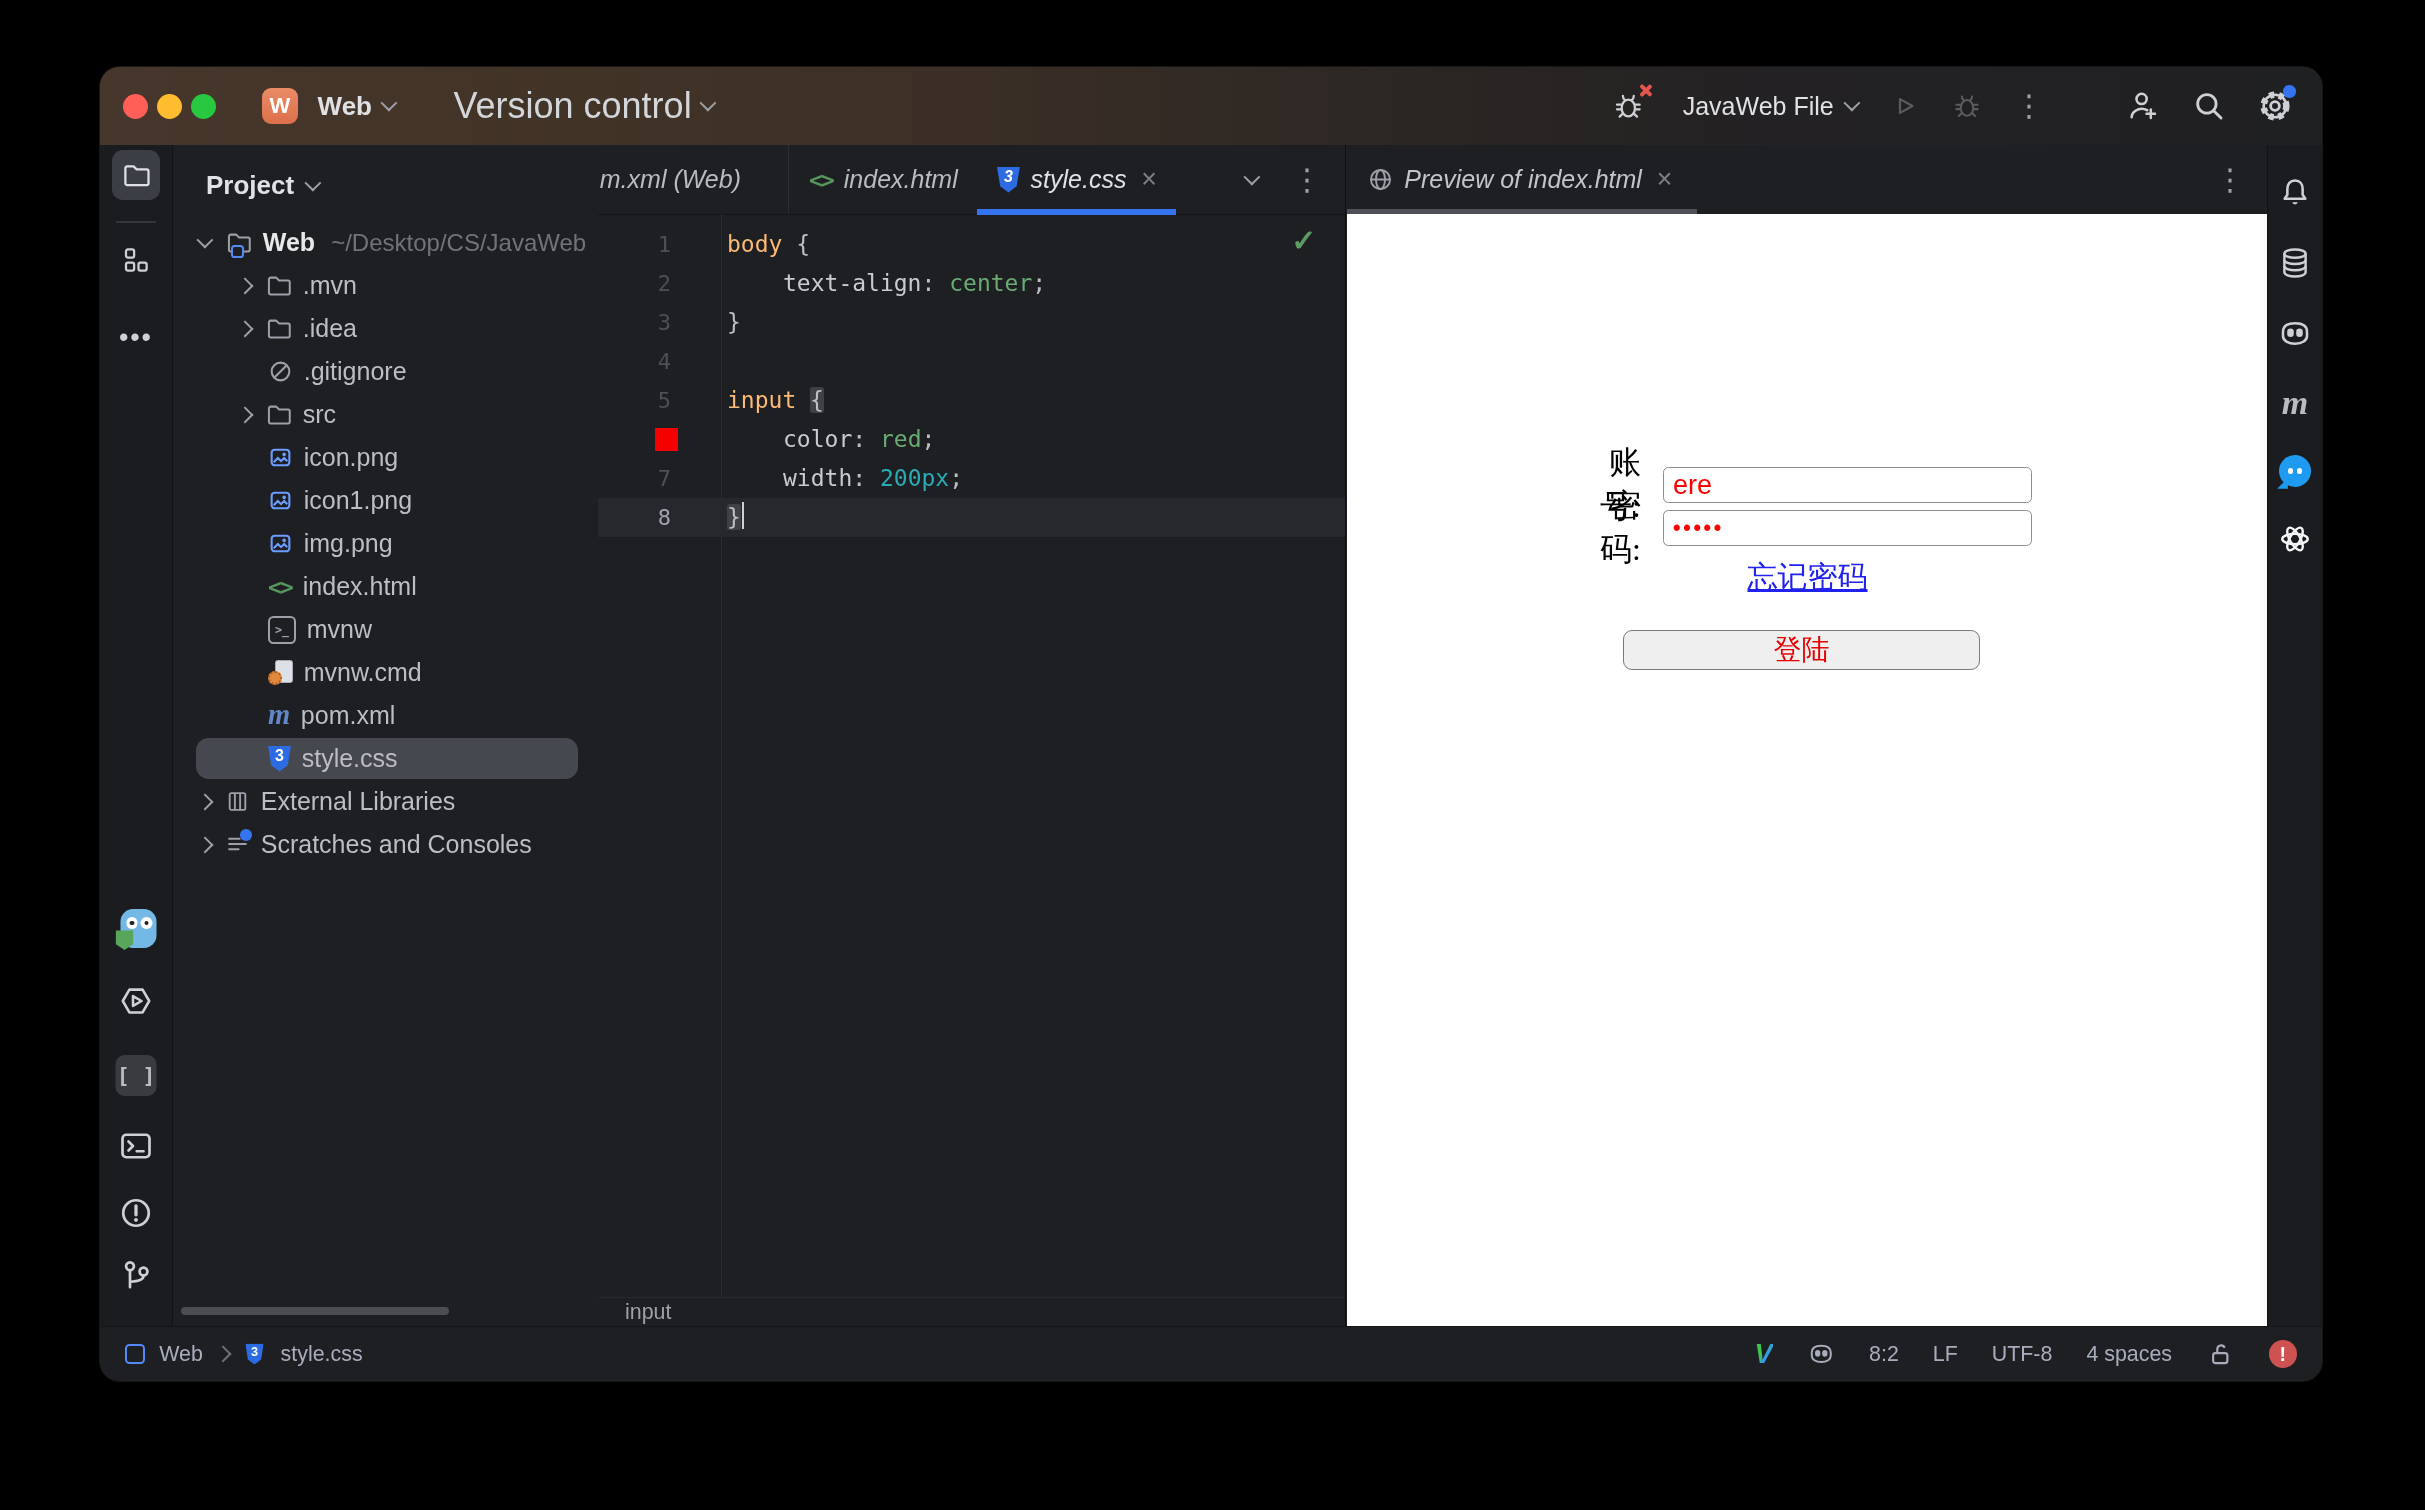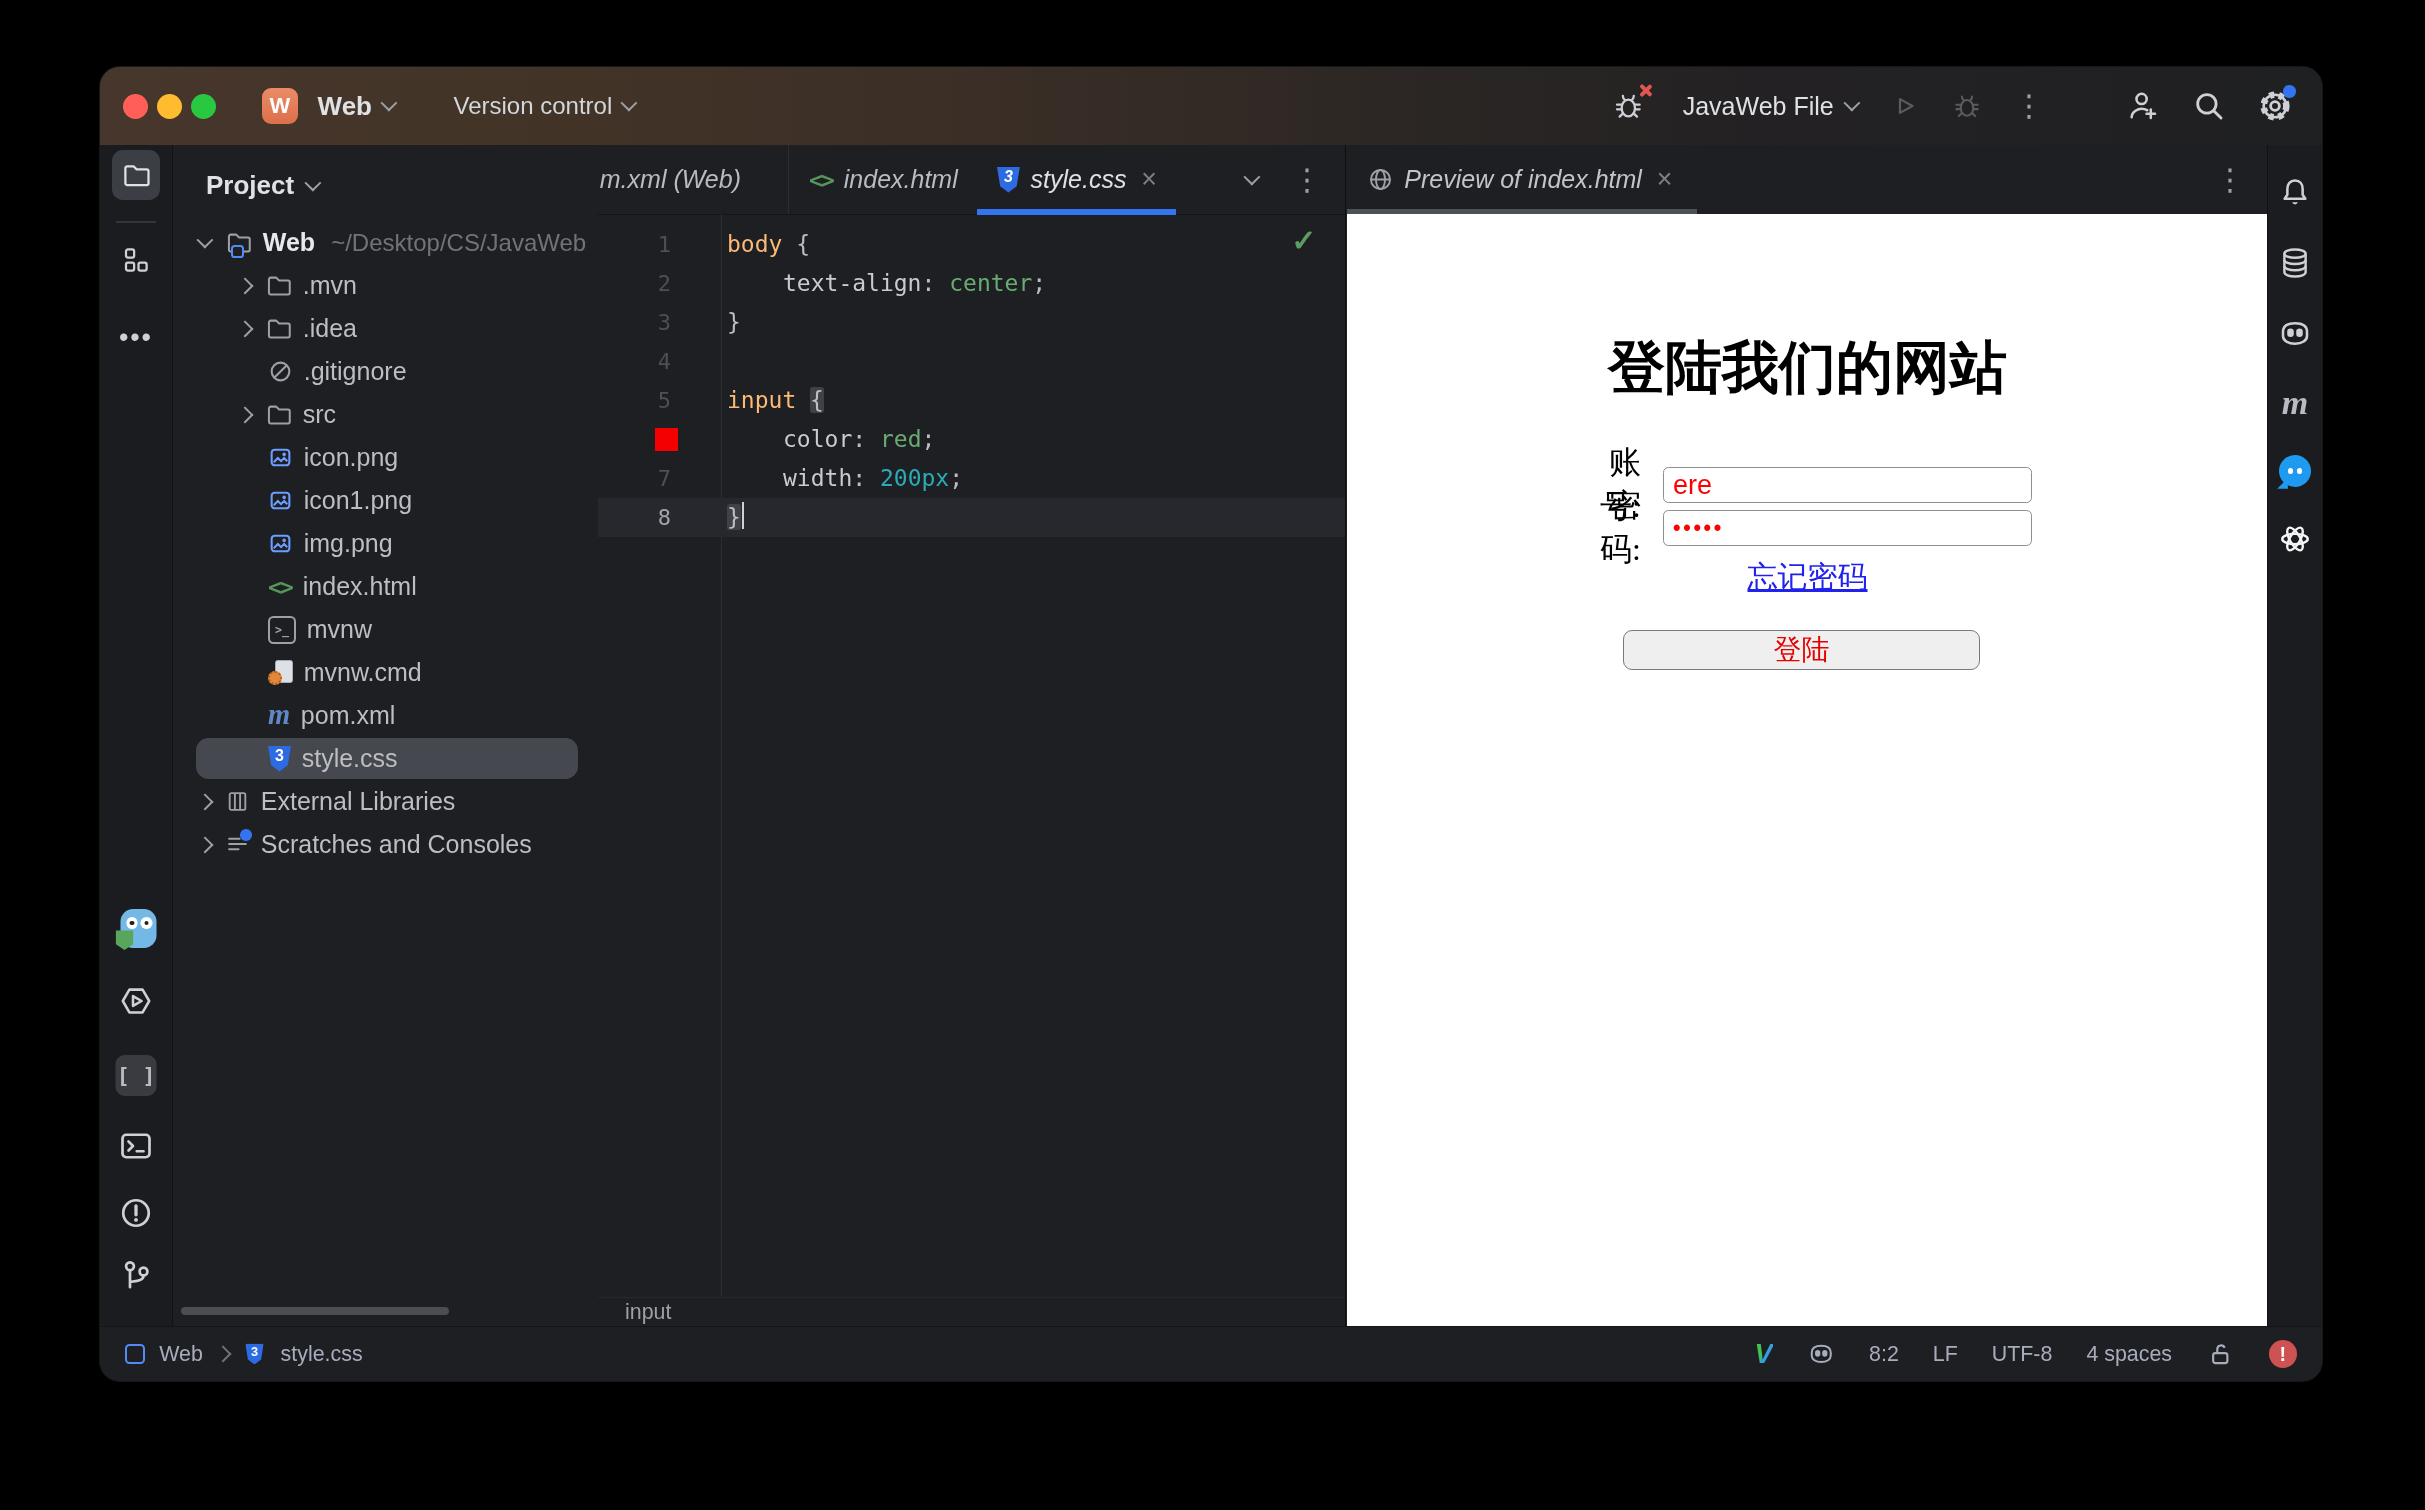--- a/index.html
+++ b/index.html
@@ -9,21 +9,21 @@
   
   .titlebar{position:absolute;left:0;top:0;width:100%;height:78px;
     background:linear-gradient(90deg,#46362b 0%,#423327 22%,#3a2e26 40%,#2c2724 58%,#232123 75%,#1f2022 100%);
     display:flex;align-items:center;}
   .lights{display:flex;gap:9px;padding-left:23px;}
   .light{width:25px;height:25px;border-radius:50%;}
   .light.r{background:#FF5F57}.light.y{background:#FEBC2E}.light.g{background:#28C840}
   .appicon{width:36px;height:36px;border-radius:9px;margin-left:46px;background:linear-gradient(180deg,#EA8C66,#DC6F4C);
     color:#fff;font-weight:bold;font-size:22px;display:flex;align-items:center;justify-content:center;}
   .tmenu{display:flex;align-items:center;gap:10.7px;margin-left:19.6px;color:#DFE1E5;font-size:26px;font-weight:600;}
-  .tmenu2{display:flex;align-items:center;gap:10.7px;margin-left:59px;color:#D3D6DB;font-size:24px;font-weight:400;}
+  .tmenu2{display:flex;align-items:center;gap:10.7px;margin-left:59px;color:#D3D6DB;font-size:36px;font-weight:400;}
   .chv{display:inline-block;width:9.8px;height:9.8px;border-right:2.7px solid #9DA0A8;border-bottom:2.7px solid #9DA0A8;transform:rotate(45deg);margin-top:-5.4px;}
   .chv.right{transform:rotate(-45deg);margin-top:0;}
   .tb-right{margin-left:auto;display:flex;align-items:center;gap:32px;padding-right:30px;color:#CED0D6;}
   .runconf{display:flex;align-items:center;gap:12.5px;color:#DFE1E5;font-size:25px;}
   .dim{color:#585B60;}
   .kebab{font-size:30px;color:#9DA0A8;line-height:1;}
   .bugx{position:relative;margin-right:5.4px;}
   .bugx .xmark{position:absolute;right:-7.1px;top:-7.1px;width:14.3px;height:14.3px;}
   .bugx .xmark::before,.bugx .xmark::after{content:"";position:absolute;left:6.2px;top:0;width:3.6px;height:15px;background:#E4554F;border-radius:1.8px;}
   .bugx .xmark::before{transform:rotate(45deg);} .bugx .xmark::after{transform:rotate(-45deg);}
@@ -485,21 +485,20 @@
         </span>
         <span>Preview of index.html</span>
         <span class="tabclose">×</span>
       </div>
       <div class="tools">
         <span class="kebab">⋮</span>
       </div>
     </div>
 
     <div class="pv-white">
-      <div class="pv-h1">登陆我们的网站</div>
 
       <div class="pv-row" style="top:227px">
         <span class="pv-label">账号:</span>
         <div class="pv-input">
           <span class="pv-val">ere</span>
         </div>
       </div>
 
       <div class="pv-row" style="top:270px">
         <span class="pv-label">密码:</span>

